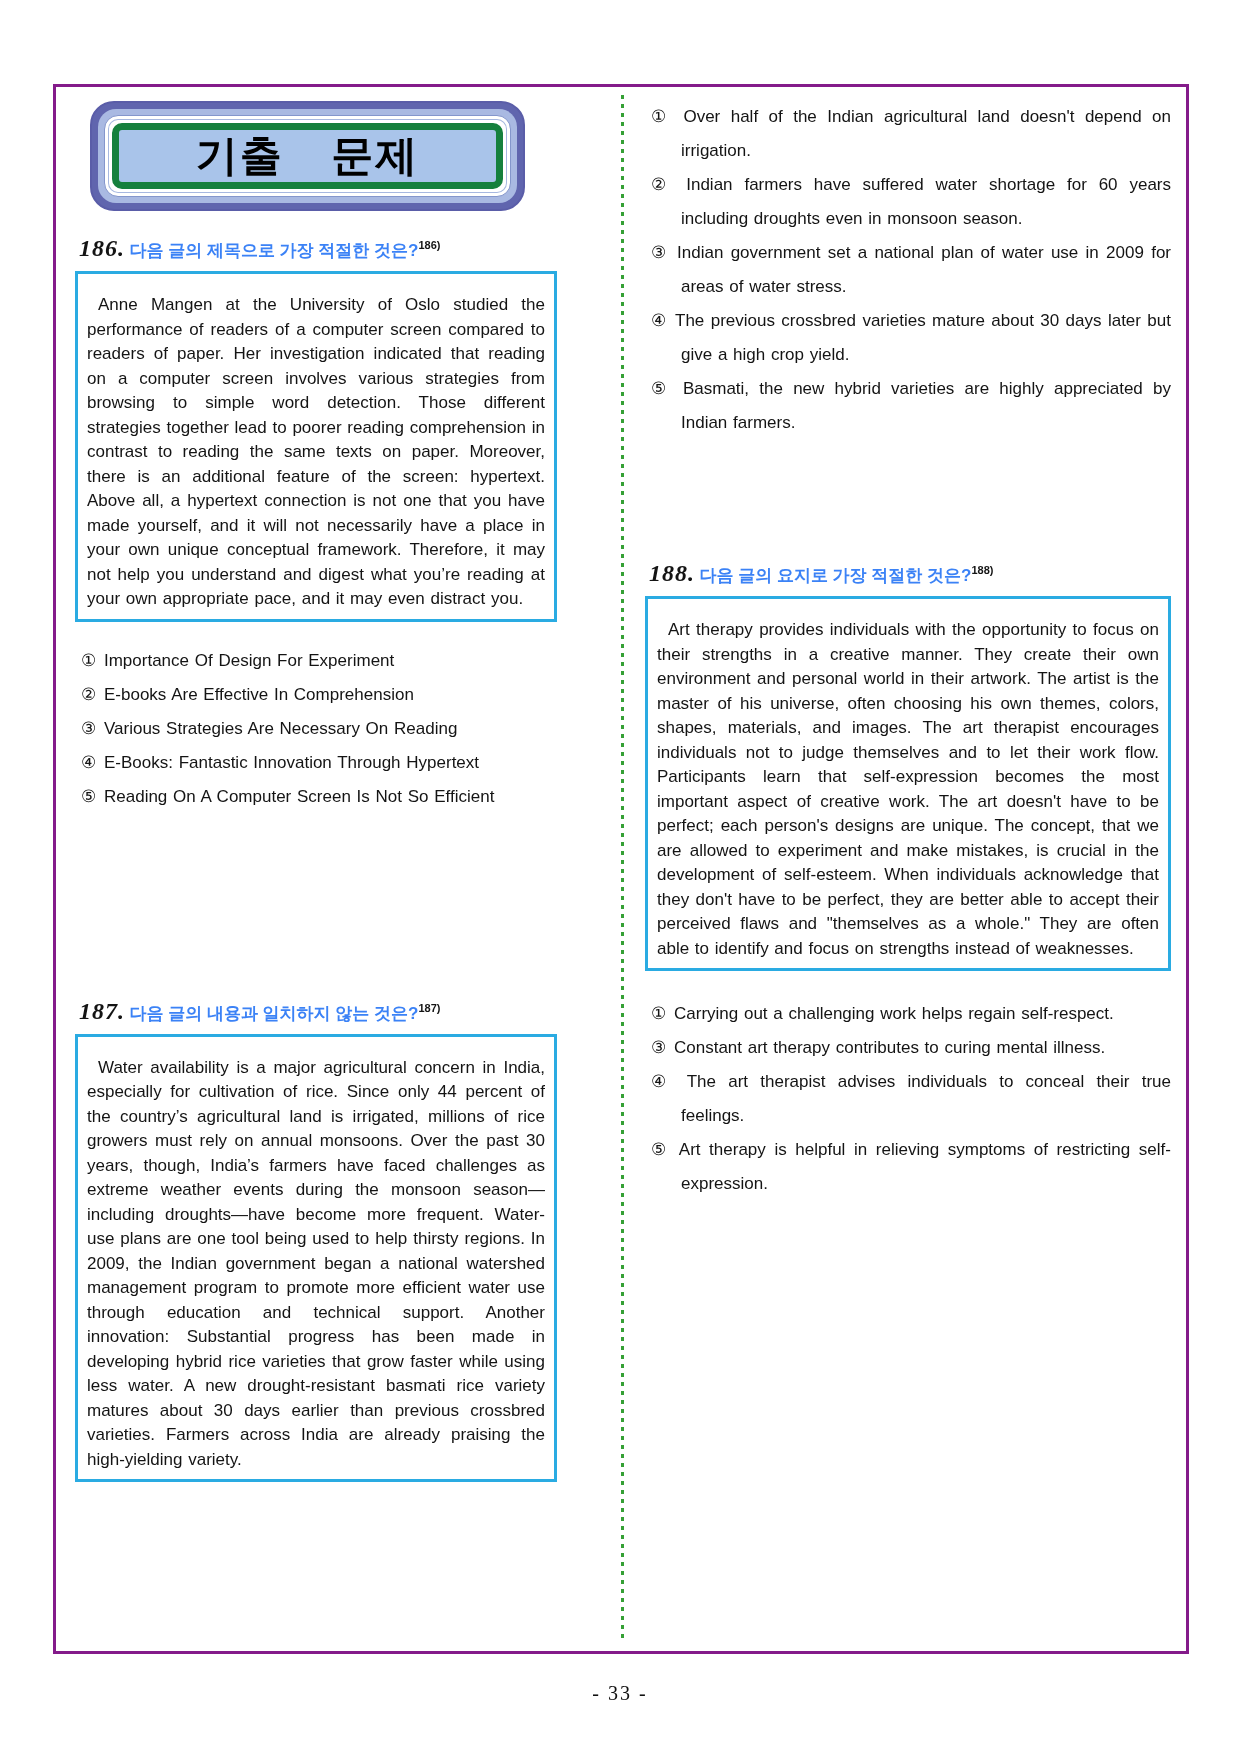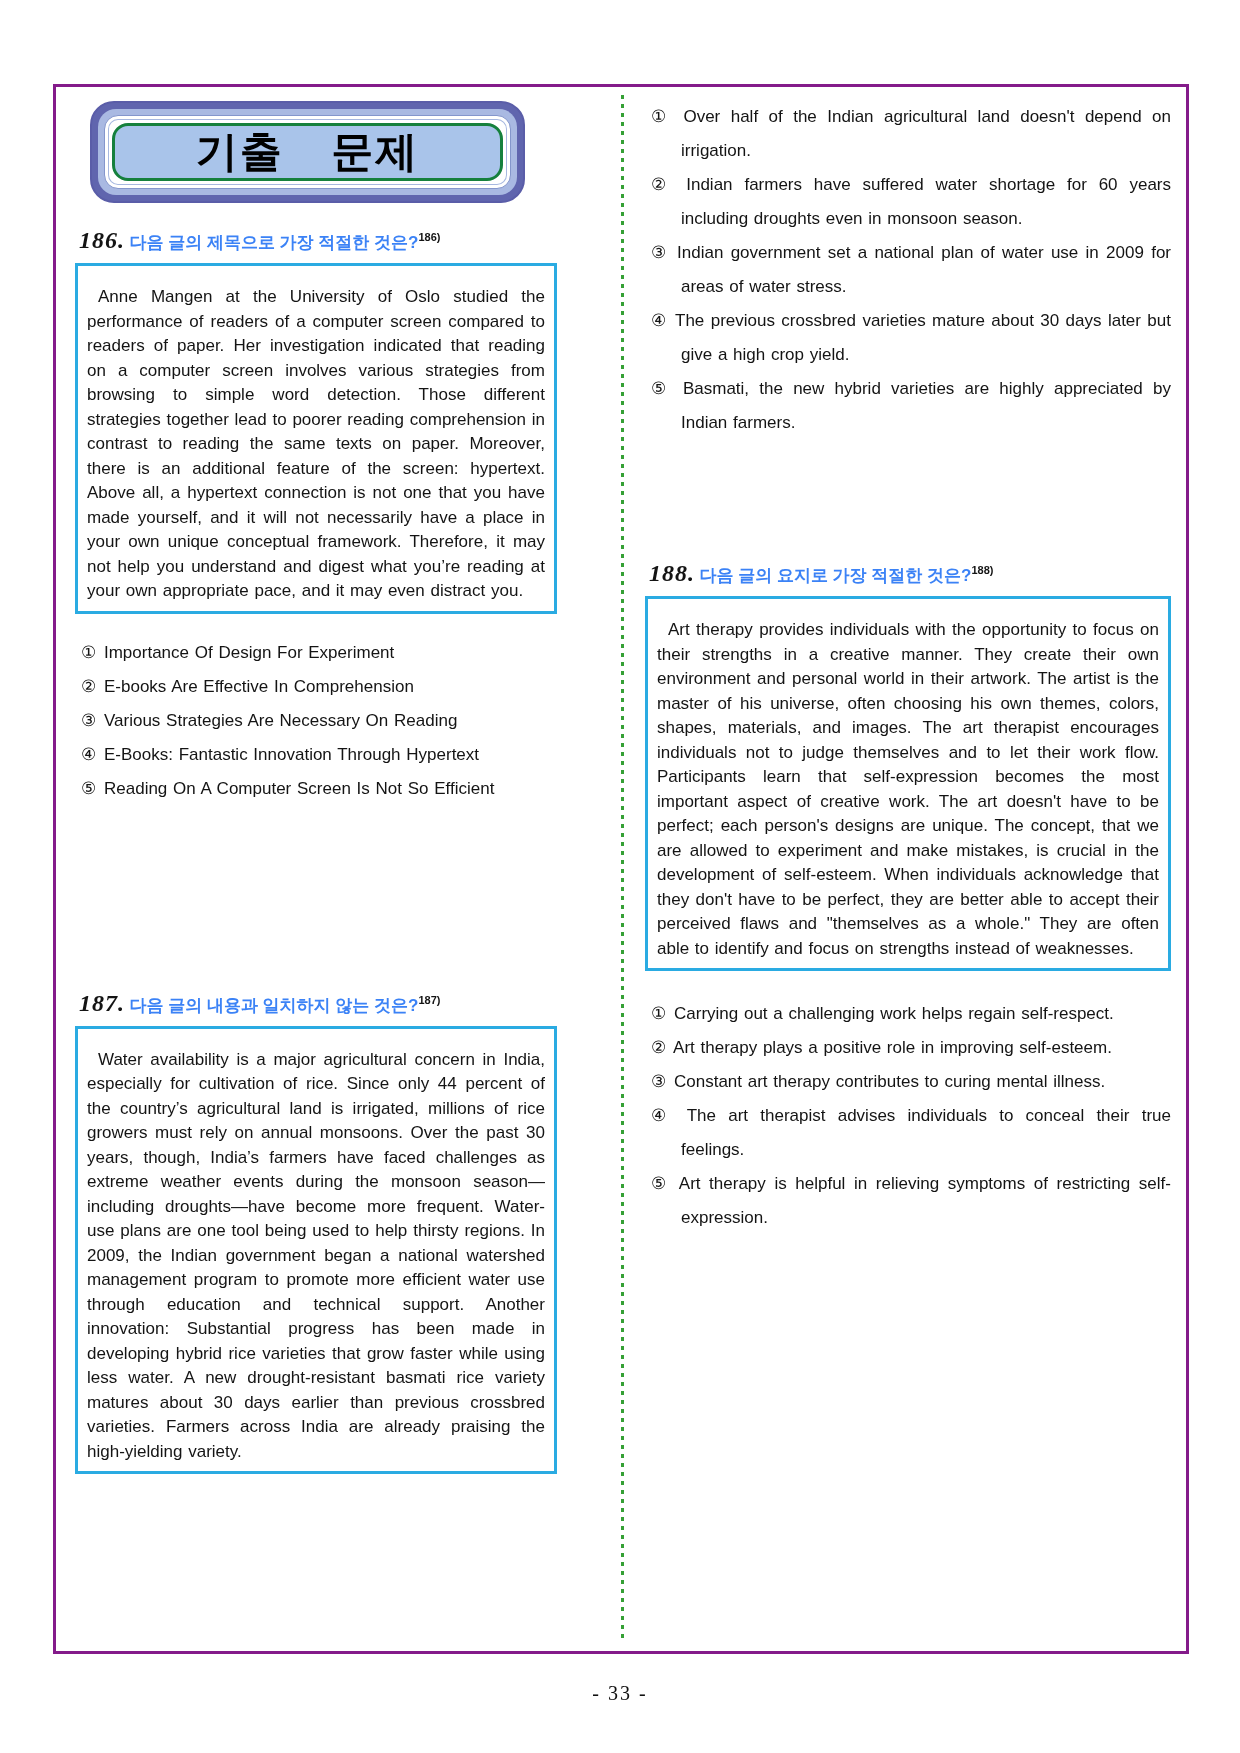--- a/index.html
+++ b/index.html
@@ -37,22 +37,22 @@
     border-radius: 24px;
     padding: 6px;
   }
   .title-ring1 { background: #a9b9e2; border-radius: 18px; padding: 6px; }
   .title-ring2 {
     background: #ffffff; border-radius: 14px; padding: 7px;
     border: 1px solid #8496cc;
     box-shadow: inset 0 0 0 3px #ffffff, inset 0 0 0 4px #a7b8e0;
   }
   .title-inner {
-    background: #a9c4ea; border-radius: 16px;
-    border: 3px solid #15803d;
+    background: #a9c4ea; border-radius: 10px;
+    border: 7px solid #15803d;
     text-align: center;
     font-size: 42px; font-weight: bold;
     letter-spacing: 2px; word-spacing: 34px;
     line-height: 52px;
     color: #000;
   }
 
   .q-header { margin-top: 24px; margin-left: 4px; line-height: 26px; }
   .q-num {
     font-family: "Liberation Serif", serif;
@@ -161,21 +161,20 @@
         <span class="q-num">188.</span>
         <span class="q-prompt">다음 글의 요지로 가장 적절한 것은?</span><span class="q-sup">188)</span>
       </div>
 
       <div class="passage-box">
         <div class="passage-text">Art therapy provides individuals with the opportunity to focus on their strengths in a creative manner. They create their own environment and personal world in their artwork. The artist is the master of his universe, often choosing his own themes, colors, shapes, materials, and images. The art therapist encourages individuals not to judge themselves and to let their work flow. Participants learn that self-expression becomes the most important aspect of creative work. The art doesn't have to be perfect; each person's designs are unique. The concept, that we are allowed to experiment and make mistakes, is crucial in the development of self-esteem. When individuals acknowledge that they don't have to be perfect, they are better able to accept their perceived flaws and "themselves as a whole." They are often able to identify and focus on strengths instead of weaknesses.</div>
       </div>
 
       <div class="choice-list after-188">
         <div class="choice"><span class="marker">①</span> <span>Carrying out a challenging work helps regain self-respect.</span></div>
-        <div class="choice"><span class="marker">②</span> <span>Art therapy plays a positive role in improving self-esteem.</span></div>
         <div class="choice"><span class="marker">③</span> <span>Constant art therapy contributes to curing mental illness.</span></div>
         <div class="choice"><span class="marker">④</span> <span>The art therapist advises individuals to conceal their true feelings.</span></div>
         <div class="choice"><span class="marker">⑤</span> <span>Art therapy is helpful in relieving symptoms of restricting self-expression.</span></div>
       </div>
 
     </div>
   </div>
 </div>
 
 <div class="page-number">- 33 -</div>

